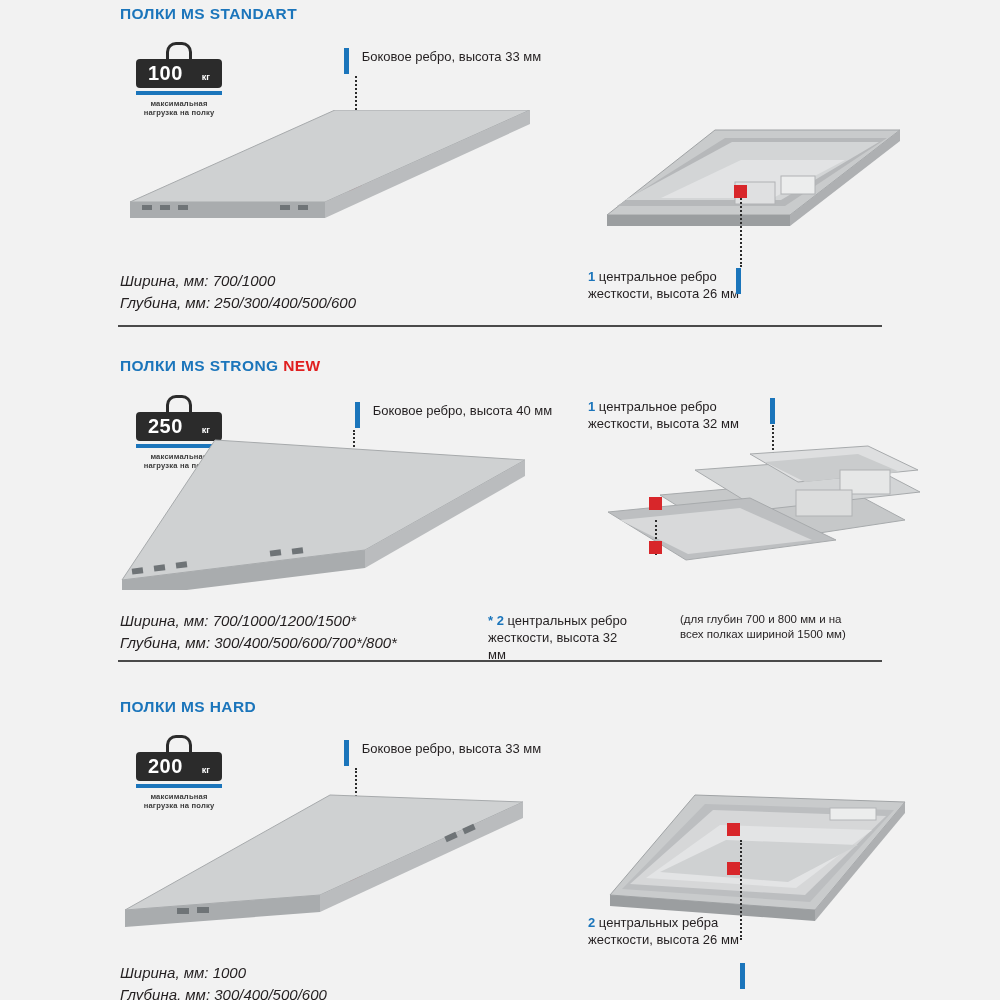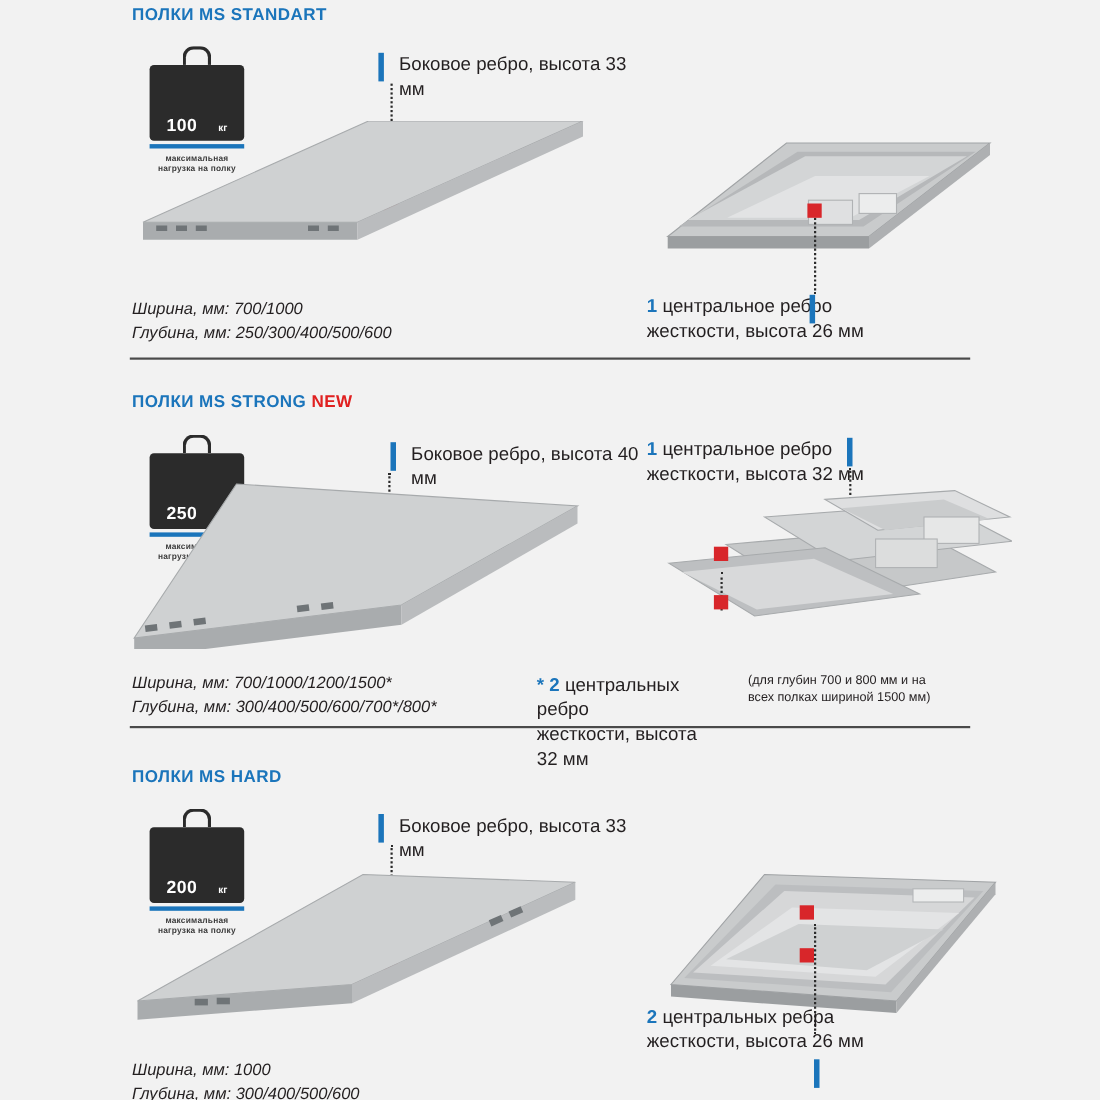--- a/index.html
+++ b/index.html
@@ -27,27 +27,27 @@
   .badge{position:absolute;width:86px;text-align:center;}
   .badge .hook{
     width:20px;height:14px;border:3px solid #2b2b2b;border-bottom:none;
     border-radius:10px 10px 0 0;margin:0 auto;
   }
   .badge .plate{
     background:#2b2b2b;color:#fff;border-radius:4px;
     padding:4px 0 5px 0;line-height:1;
     display:flex;align-items:baseline;justify-content:center;
   }
-  .badge .plate .num{font-size:16px;font-weight:bold;letter-spacing:.5px;margin-top:44px;}
+  .badge .plate .num{font-size:20px;font-weight:bold;letter-spacing:.5px;}
   .badge .plate .unit{font-size:9px;margin-left:3px;font-weight:bold;padding-left:16px;}
   .badge .bar{height:4px;background:#1b75bb;margin:3px 0 4px 0;}
   .badge .cap{font-size:7.6px;line-height:1.25;color:#3b3b3b;font-weight:bold;letter-spacing:.2px;}
 
   
-  .callout{position:absolute;font-size:17px;color:#231f20;line-height:1.32;}
+  .callout{position:absolute;font-size:13px;color:#231f20;line-height:1.32;}
   .callout .bluebar{
     display:inline-block;width:5px;height:26px;background:#1b75bb;
     vertical-align:top;margin-right:9px;
   }
   .callout .txt{display:inline-block;vertical-align:top;max-width:230px;}
   .callout b{color:#1b75bb;}
   .dots{position:absolute;border-left:2px dotted #2b2b2b;}
   .redsq{position:absolute;width:13px;height:13px;background:#d8262a;}
 
   

